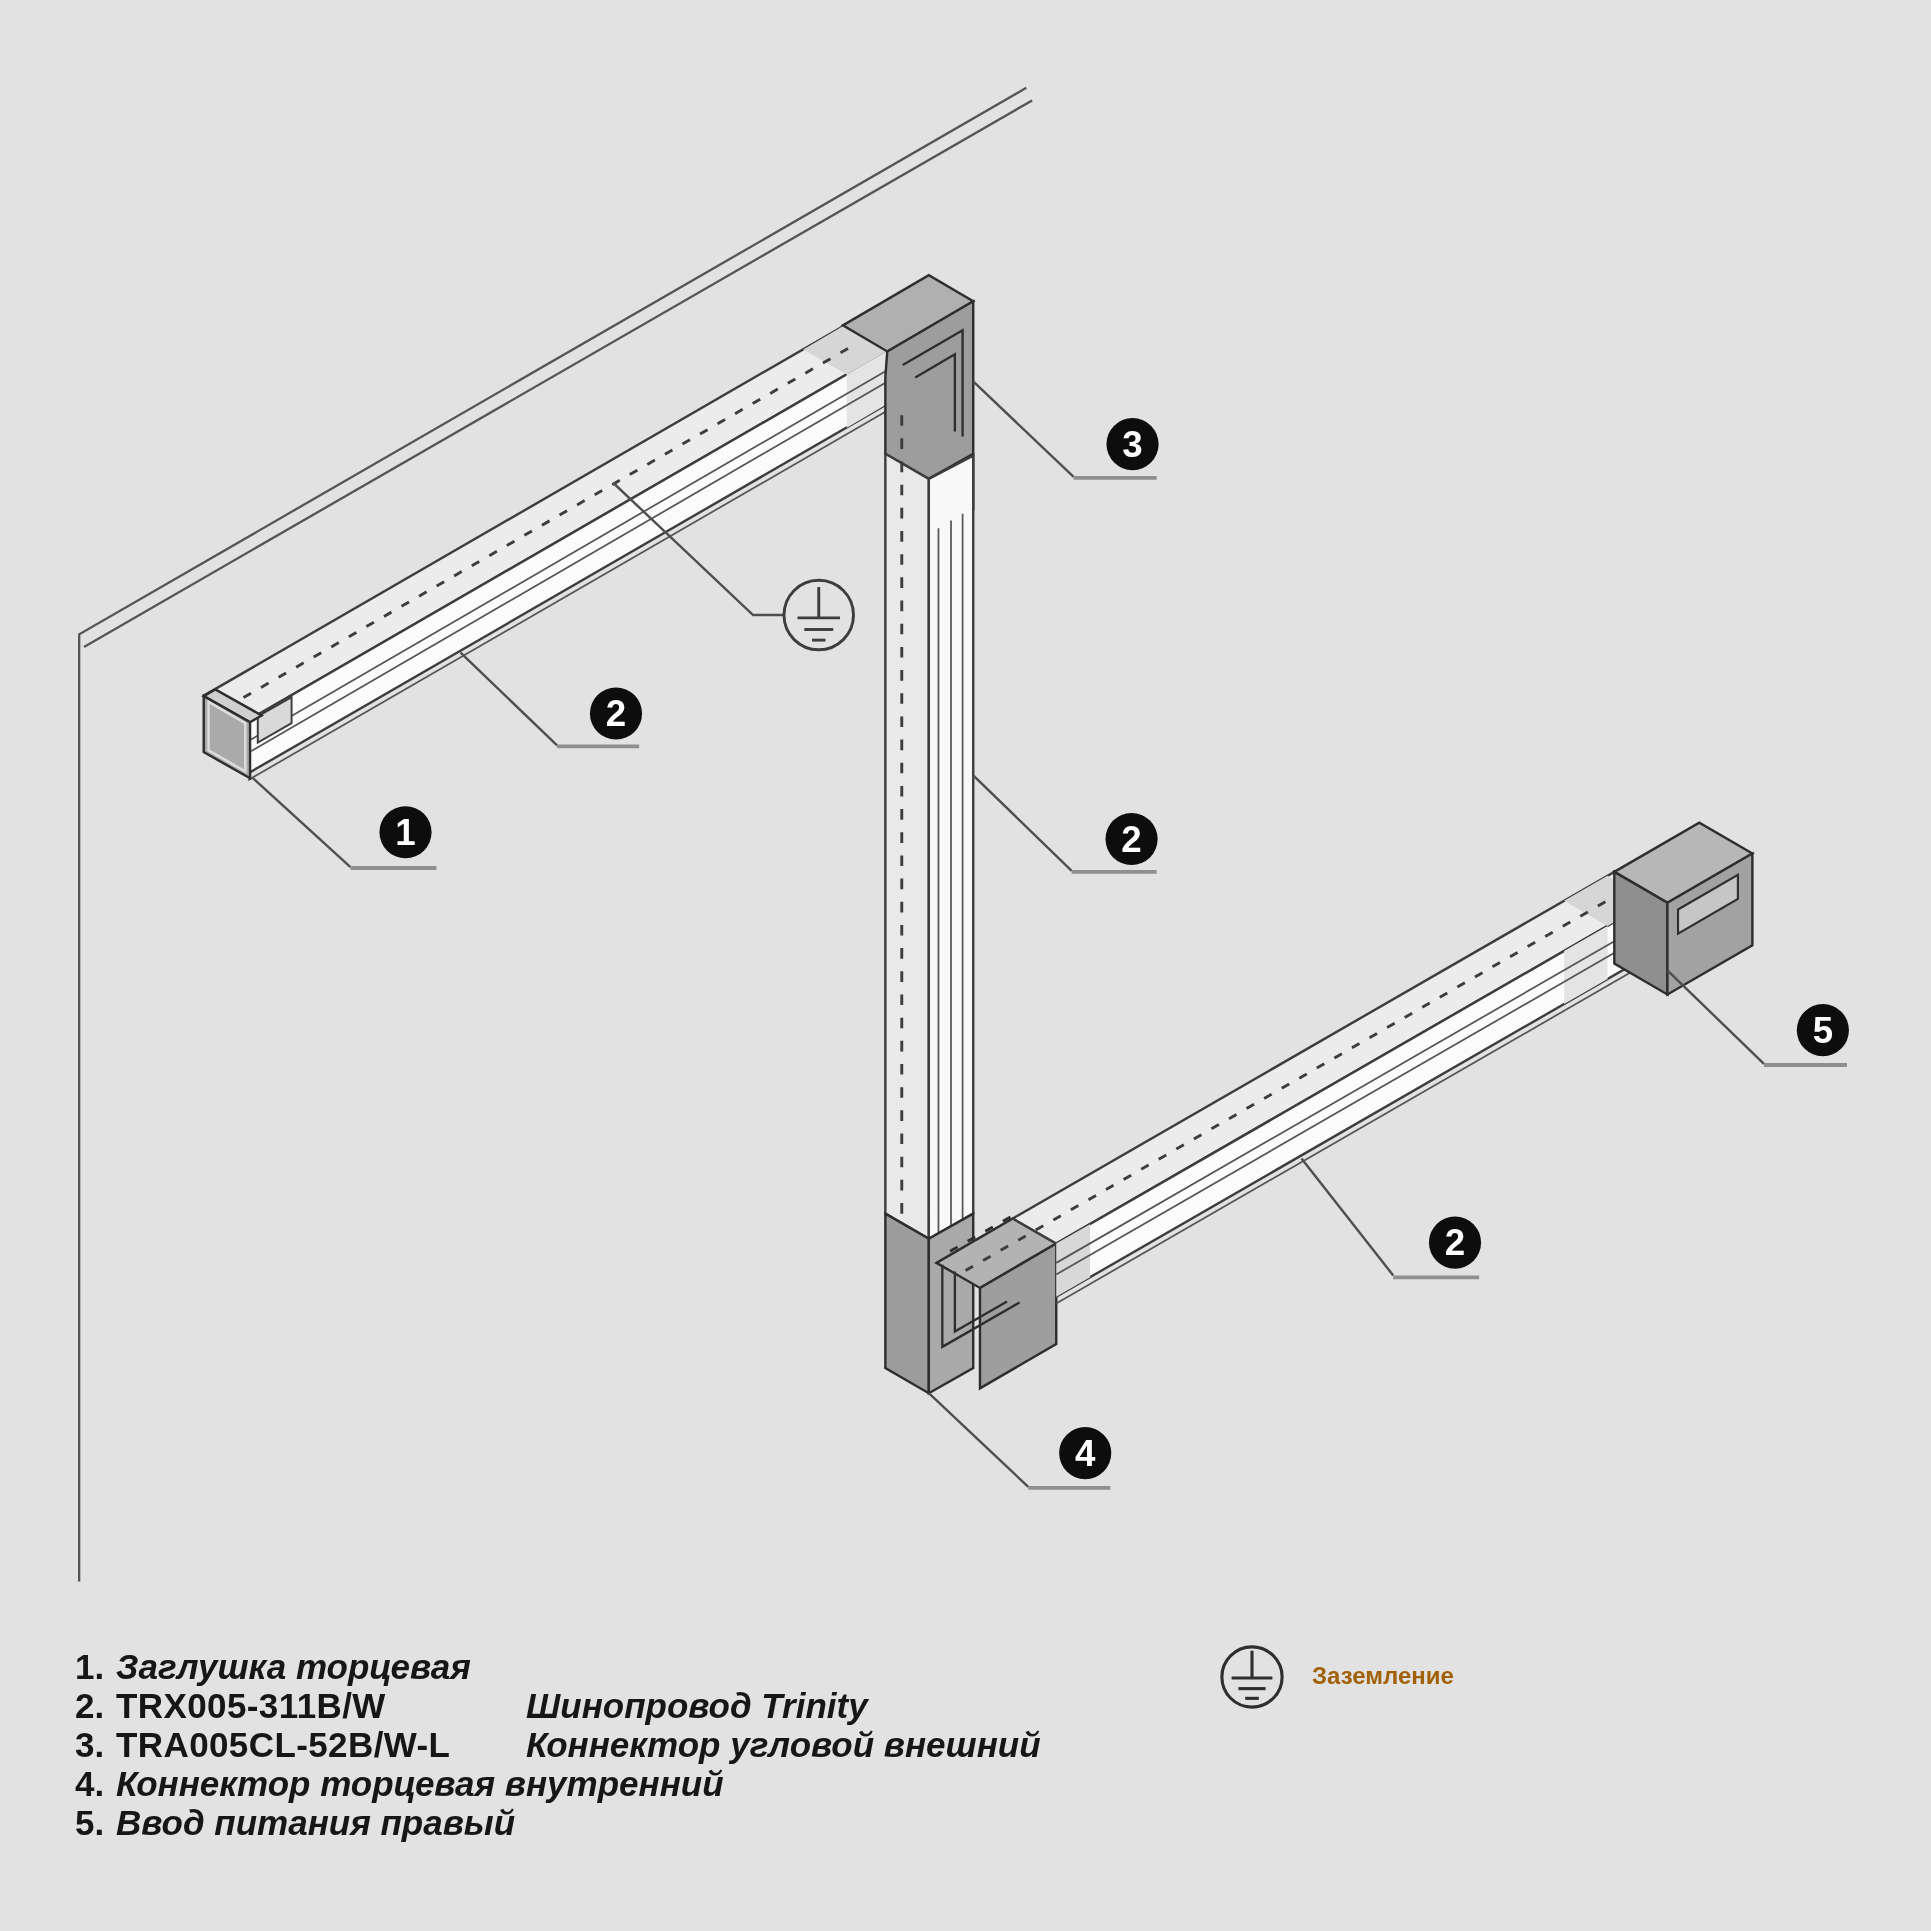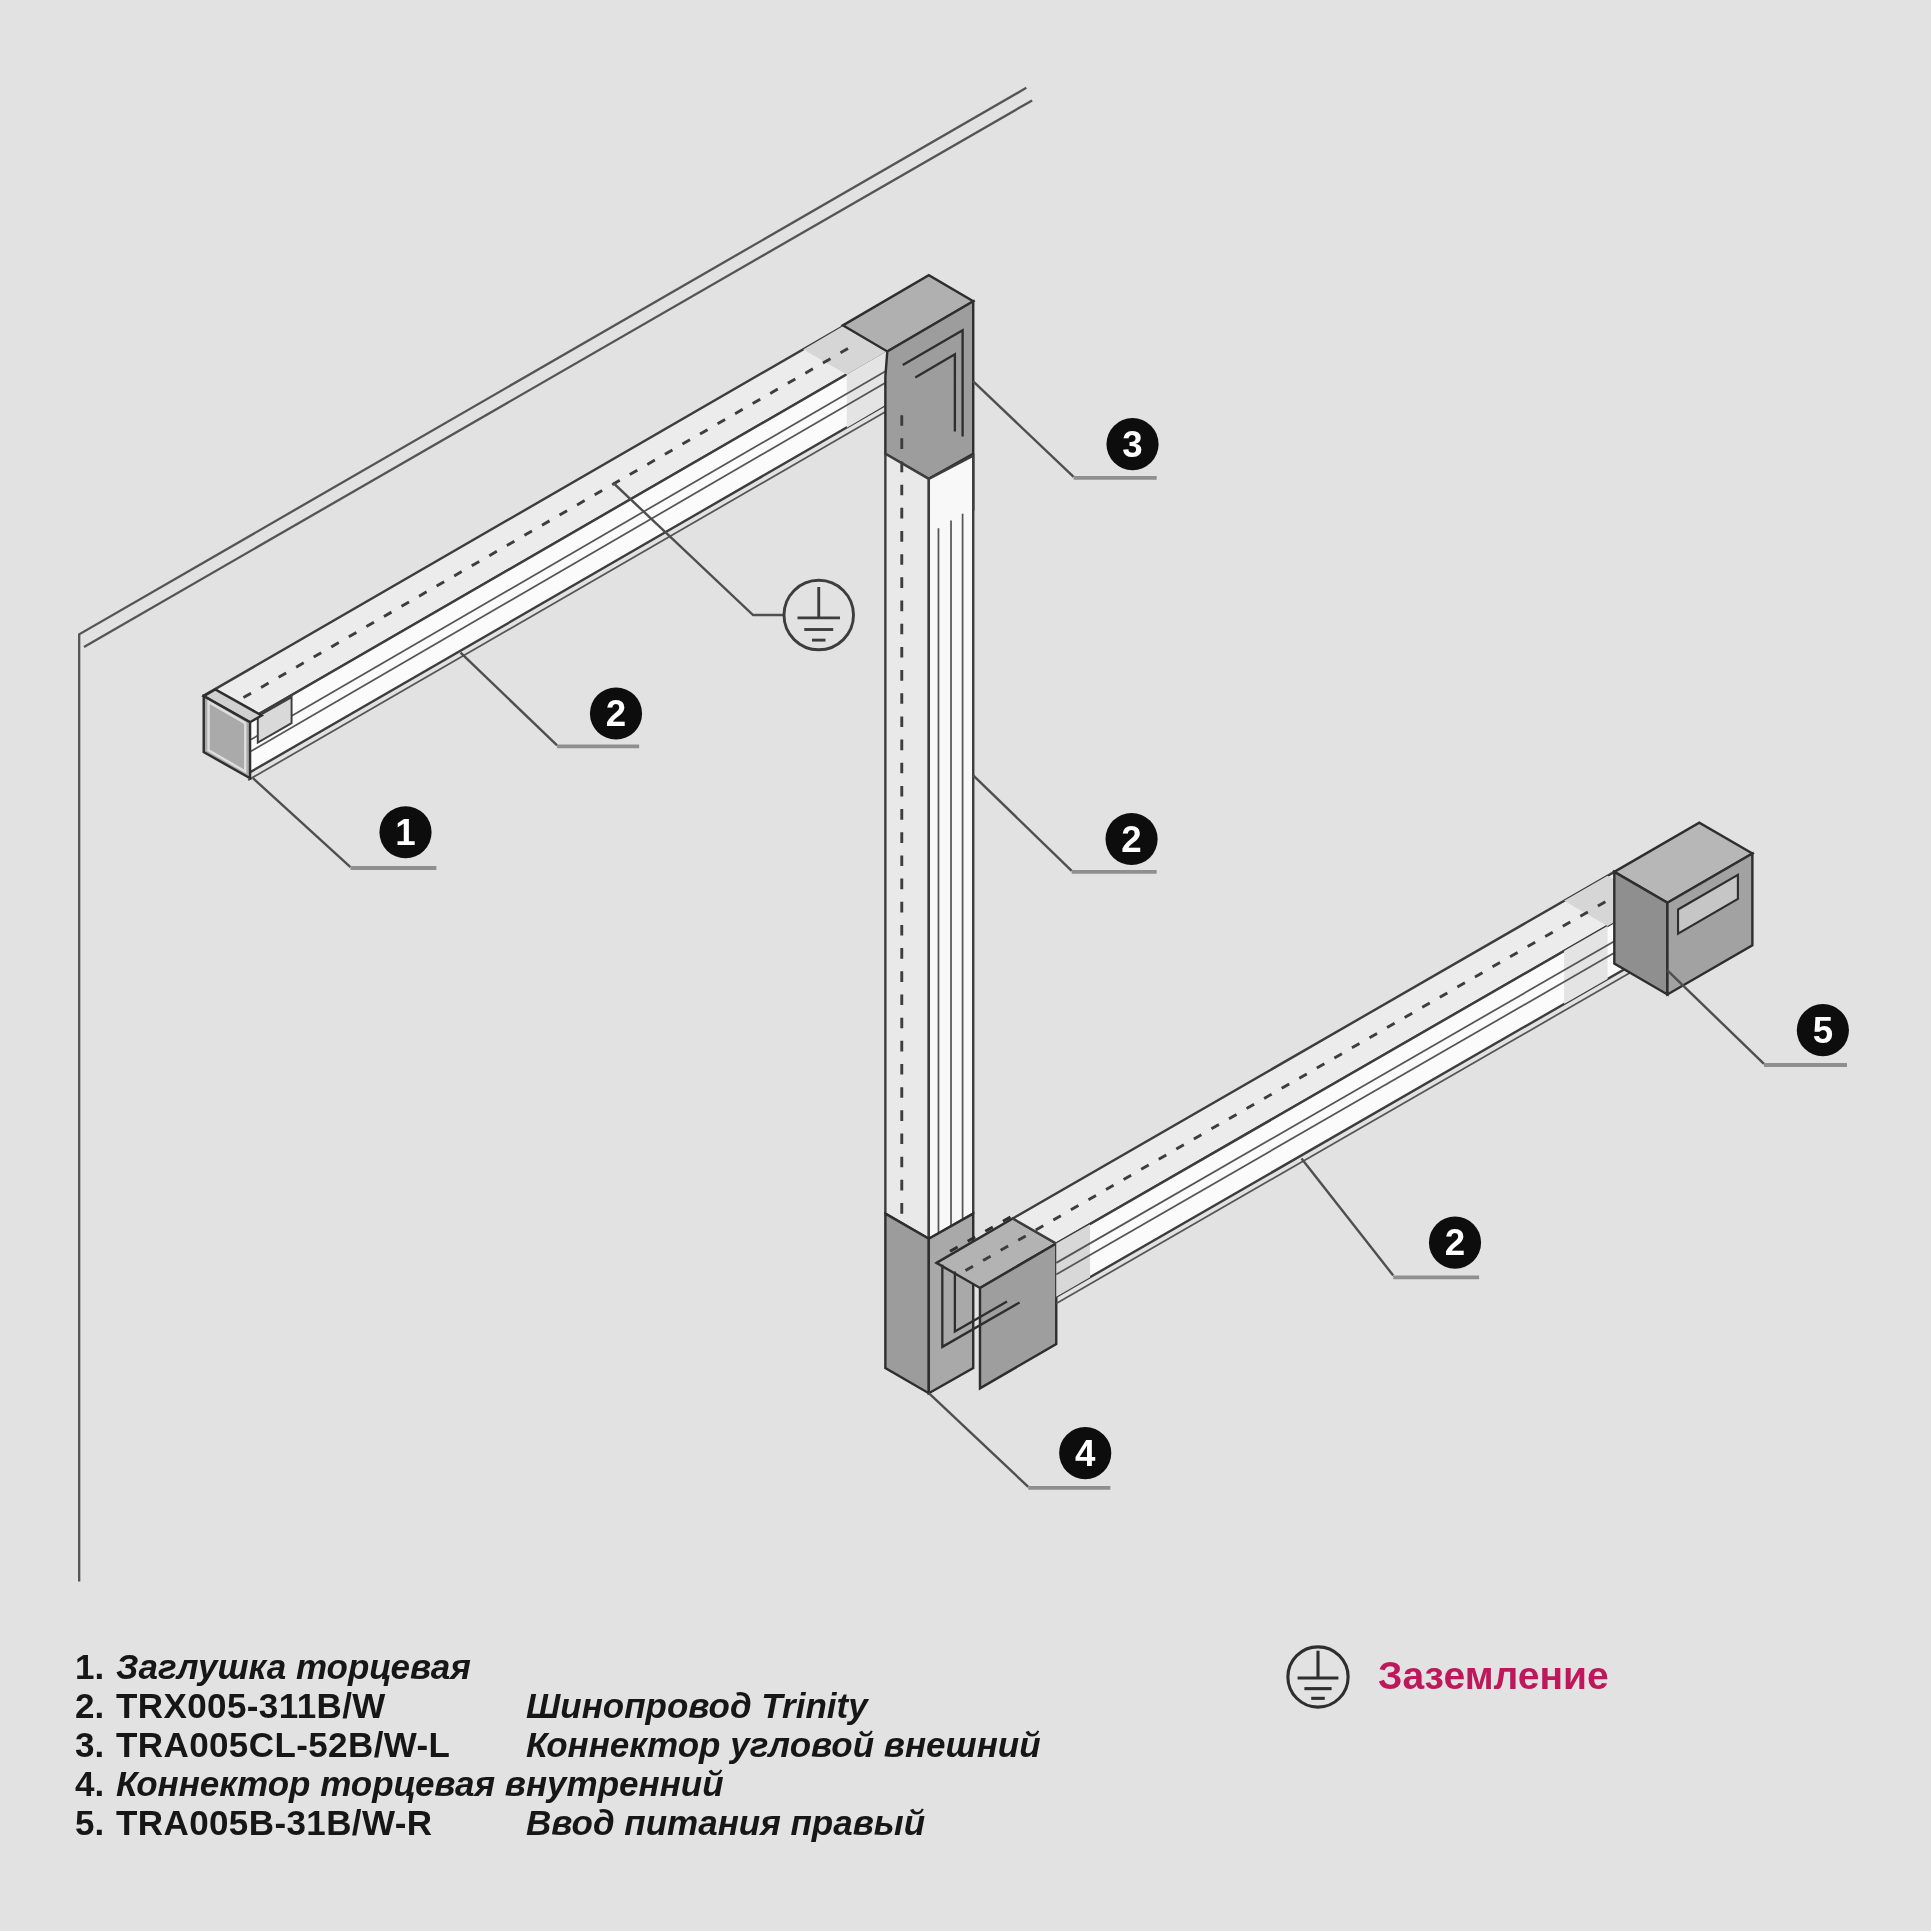--- a/index.html
+++ b/index.html
@@ -5,22 +5,22 @@
   html,body{margin:0;padding:0;background:#e2e2e2;}
   .stage{position:relative;width:1931px;height:1931px;background:#e2e2e2;overflow:hidden;
          font-family:"Liberation Sans",sans-serif;}
   svg.diagram{position:absolute;left:0;top:0;}
   .legend{position:absolute;left:75px;top:1647px;color:#161616;font-weight:700;
           font-size:35px;line-height:39px;}
   .legend-row{display:flex;}
   .l-num{width:41px;}
   .l-code{width:410px;letter-spacing:0.4px;}
   .l-desc{white-space:nowrap;font-style:italic;}
-  .ground-legend{position:absolute;left:1284px;top:1642px;display:flex;align-items:center;
-                 color:#be185d;font-weight:700;font-size:39px;}
+  .ground-legend{position:absolute;left:1218px;top:1642px;display:flex;align-items:center;
+                 color:#a16207;font-weight:700;font-size:24px;}
   .ground-legend .glabel{margin-left:26px;}
   .badge-text{font-family:"Liberation Sans",sans-serif;font-weight:700;font-size:38px;fill:#ffffff;}
 </style>
 </head>
 <body>
 
 <div class="stage">
 
   <svg class="diagram" width="1931" height="1931" viewBox="0 0 2000 2000">
 
@@ -176,21 +176,20 @@
       <span class="l-num">3.</span>
       <span class="l-code">TRA005CL-52B/W-L</span>
       <span class="l-desc">Коннектор угловой внешний</span>
     </div>
     <div class="legend-row">
       <span class="l-num">4.</span>
       <span class="l-desc">Коннектор торцевая внутренний</span>
     </div>
     <div class="legend-row">
       <span class="l-num">5.</span>
-      <span class="l-code">TRA005B-31B/W-R</span>
       <span class="l-desc">Ввод питания правый</span>
     </div>
   </div>
 
   <div class="ground-legend">
     <svg width="68" height="68" viewBox="0 0 70 70">
       <g stroke="#2e2e2e" stroke-width="3.2" fill="none">
         <circle cx="35" cy="36" r="31"></circle>
         <line x1="35" y1="9" x2="35" y2="37"></line>
         <line x1="14" y1="37" x2="56" y2="37"></line>

